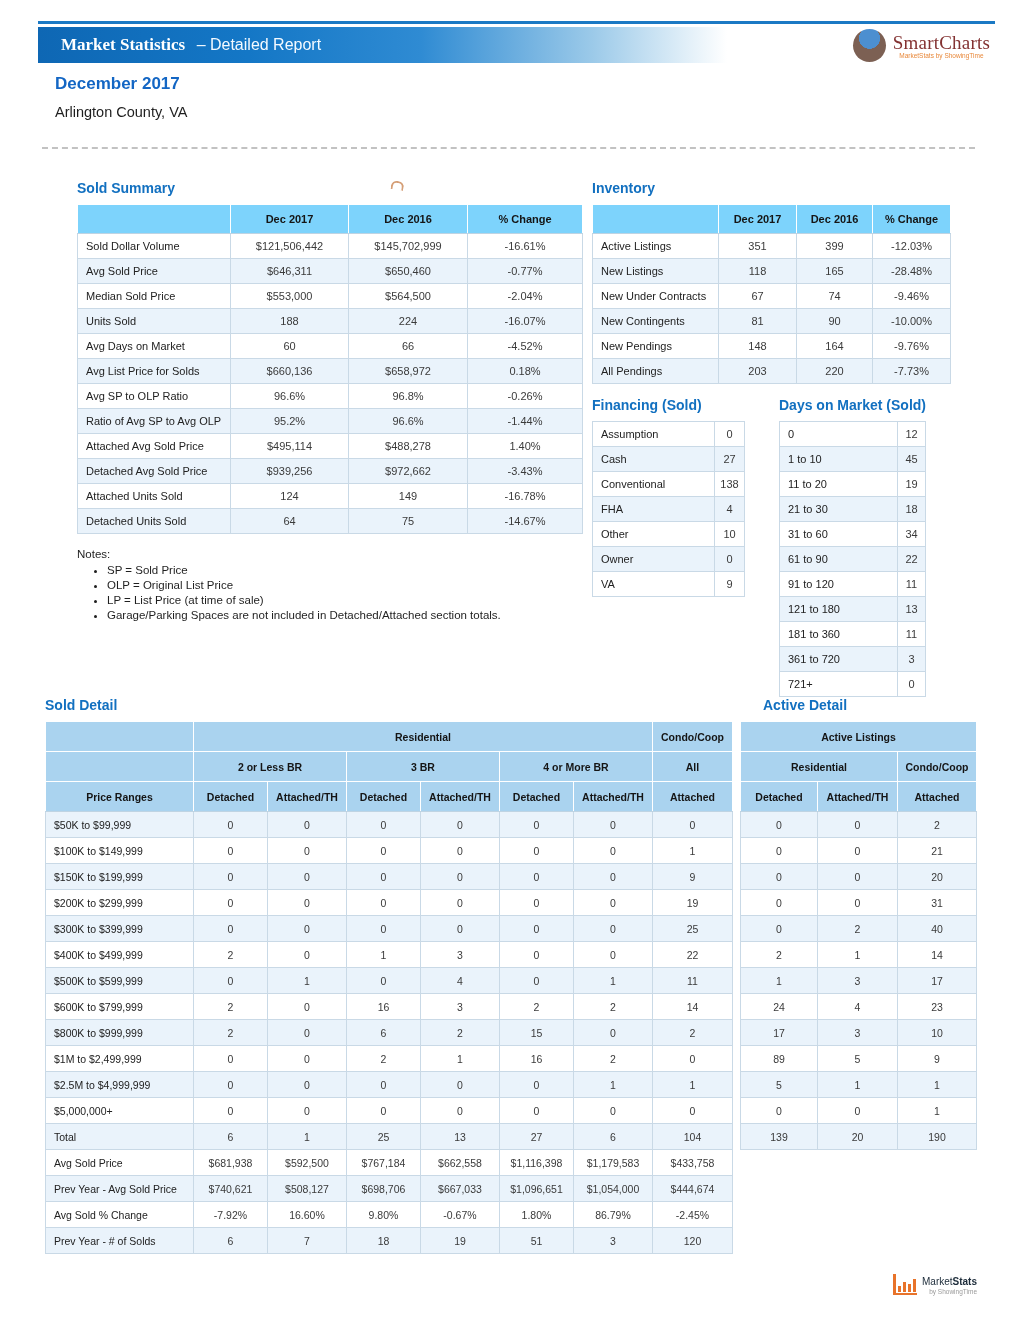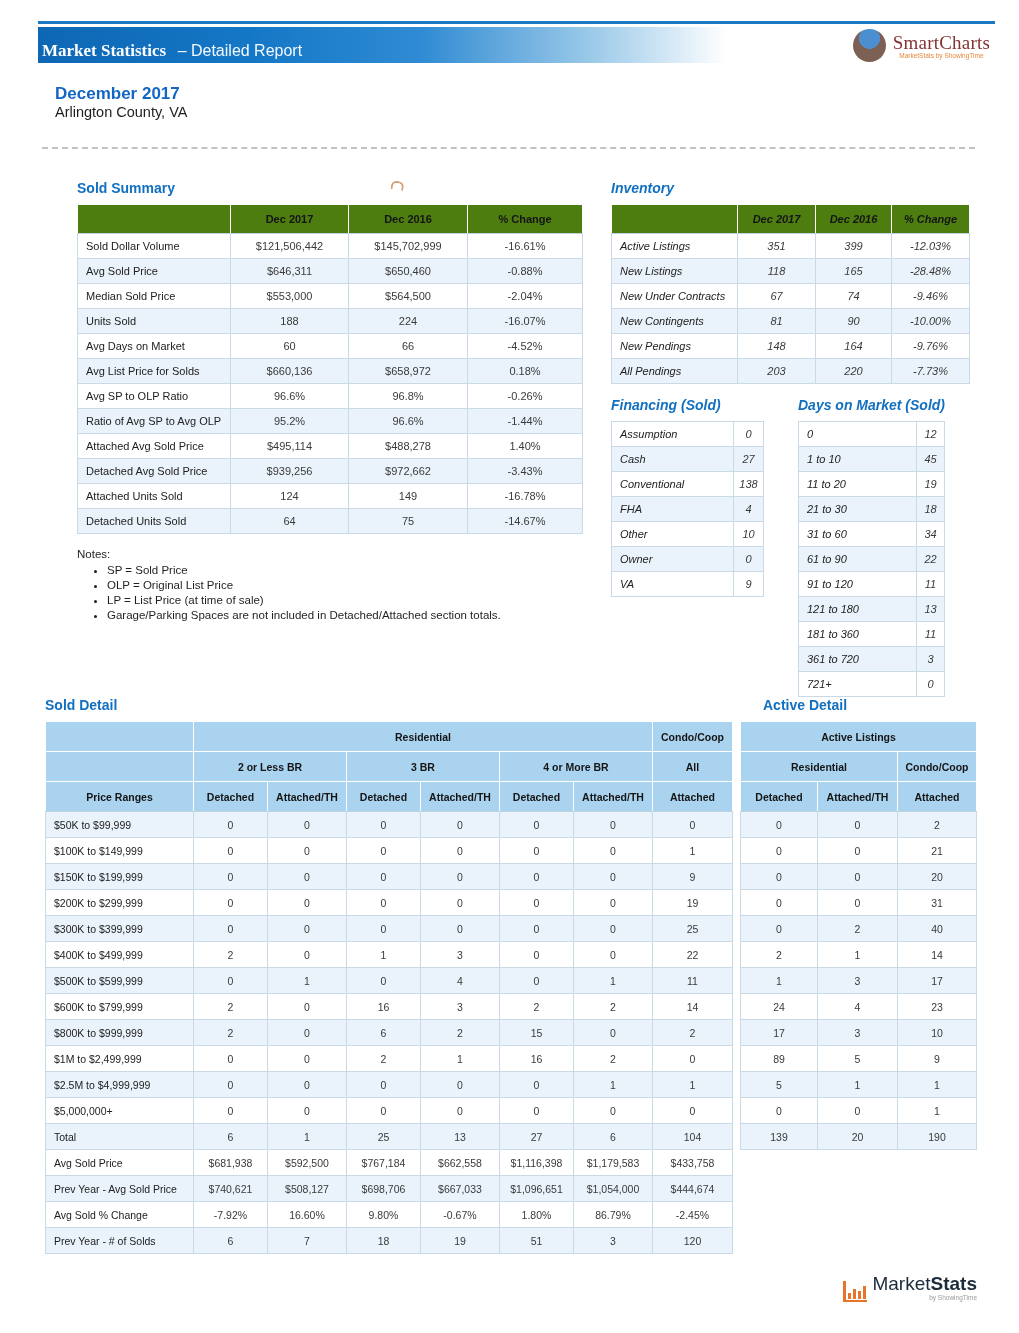--- a/index.html
+++ b/index.html
@@ -3,46 +3,46 @@
 <meta charset="utf-8">
 <style>
   html,body{margin:0;padding:0;background:#ffffff;}
   .page{position:relative;width:1019px;height:1333px;background:#fff;
         font-family:"Liberation Sans",sans-serif;color:#333;overflow:hidden;}
 
   
   .topline{position:absolute;left:38px;top:21px;width:957px;height:3px;background:#1b79c4;}
   .banner{position:absolute;left:38px;top:27px;width:957px;height:36px;
           background:linear-gradient(90deg,#0e67b4 0%,#1477c6 22%,#2f8bd3 40%,#9ccae9 58%,#ffffff 72%);}
-  .banner-inner{padding-left:4px;line-height:36px;white-space:nowrap;margin-top:6px;}
+  .banner-inner{padding-left:23px;line-height:36px;white-space:nowrap;}
   .banner-serif{font-family:"Liberation Serif",serif;font-weight:bold;font-size:17px;color:#ffffff;}
   .banner-rest{font-size:16px;color:#f4faff;margin-left:7px;}
   .sc-logo{position:absolute;right:29px;top:29px;display:flex;align-items:center;gap:7px;}
   .sc-icon{width:33px;height:33px;border-radius:50%;
            background:radial-gradient(circle at 50% 28%,#4c8fd0 0 36%,#7c6053 37% 100%);}
   .sc-name{font-family:"Liberation Serif",serif;font-size:19px;color:#833232;letter-spacing:.2px;}
   .sc-tag{font-size:6.5px;color:#e8883a;text-align:center;margin-top:-2px;}
-  .period{position:absolute;left:55px;top:84px;font-size:17px;font-weight:bold;color:#1366c4;}
+  .period{position:absolute;left:55px;top:74px;font-size:17px;font-weight:bold;color:#1366c4;}
   .location{position:absolute;left:55px;top:104px;font-size:14.5px;color:#1e1e1e;}
   .sep{position:absolute;left:42px;top:147px;width:933px;border-top:2px dashed #c2c2c2;}
   .artifact{position:absolute;left:391px;top:181px;width:9px;height:7px;
             border:2px solid #c87f4a;border-bottom:none;border-radius:6px 6px 0 0;
             opacity:.75;transform:rotate(9deg);}
 
   
   h2{font-size:14px;font-weight:bold;color:#1270c0;margin:0 0 8px 0;}
 
   
   .left-col{position:absolute;left:45px;top:180px;width:512px;padding-left:32px;}
-  .right-col{position:absolute;left:611px;top:180px;width:360px;font-style:italic;}
+  .right-col{position:absolute;left:592px;top:180px;width:360px;}
   .findom{display:flex;margin-top:13px;gap:34px;align-items:flex-start;}
 
   
   table.simple{border-collapse:collapse;font-size:11px;color:#3a3a3a;border:1px solid #bfd4e3;}
-  table.simple th{background:#4d7c0f;color:#151515;font-weight:bold;height:26px;
+  table.simple th{background:#7dd3fc;color:#151515;font-weight:bold;height:26px;
                   border:1px solid #ffffff;border-bottom:1px solid #bfd4e3;text-align:center;}
   table.simple td{border:1px solid #c9d9e6;height:24px;text-align:center;padding:0 4px;}
   table.simple td.lab{text-align:left;padding-left:8px;color:#222;}
   table.simple tr.alt{background:#eaf3fb;}
 
   
   .notes{margin-top:14px;font-size:11.5px;color:#1f1f1f;}
   .notes ul{margin:4px 0 0 30px;padding:0;}
   .notes li{margin-bottom:3px;}
 
@@ -62,21 +62,21 @@
 
   
   .footer{position:absolute;left:50px;top:1272px;font-size:9px;color:#8e8e8e;line-height:1.6;}
   .ms-logo{position:absolute;right:42px;top:1274px;display:flex;align-items:flex-end;gap:5px;}
   .ms-bars{display:flex;align-items:flex-end;gap:2px;height:18px;border-left:3px solid #e8732a;
            border-bottom:2px solid #e8732a;padding:0 1px 1px 2px;}
   .ms-bars i{display:block;width:3px;background:#e8732a;}
   .ms-bars i:nth-child(1){height:6px;} .ms-bars i:nth-child(2){height:10px;}
   .ms-bars i:nth-child(3){height:8px;} .ms-bars i:nth-child(4){height:13px;}
   .ms-text{line-height:1;}
-  .ms-name{font-size:19px;color:#1c2b39;}
+  .ms-name{font-size:10px;color:#1c2b39;}
   .ms-name b{font-weight:bold;}
   .ms-tag{font-size:6.5px;color:#9a9a9a;text-align:right;margin-top:2px;}
 </style>
 </head>
 <body>
 
 <div class="page">
 
   <div class="topline"></div>
 
@@ -121,21 +121,21 @@
           <tr>
             <td class="lab">Sold Dollar Volume</td>
             <td class="num">$121,506,442</td>
             <td class="num">$145,702,999</td>
             <td class="num">-16.61%</td>
           </tr>
           <tr class="alt">
             <td class="lab">Avg Sold Price</td>
             <td class="num">$646,311</td>
             <td class="num">$650,460</td>
-            <td class="num">-0.88%</td>
+            <td class="num">-0.77%</td>
           </tr>
           <tr>
             <td class="lab">Median Sold Price</td>
             <td class="num">$553,000</td>
             <td class="num">$564,500</td>
             <td class="num">-2.04%</td>
           </tr>
           <tr class="alt">
             <td class="lab">Units Sold</td>
             <td class="num">188</td>

